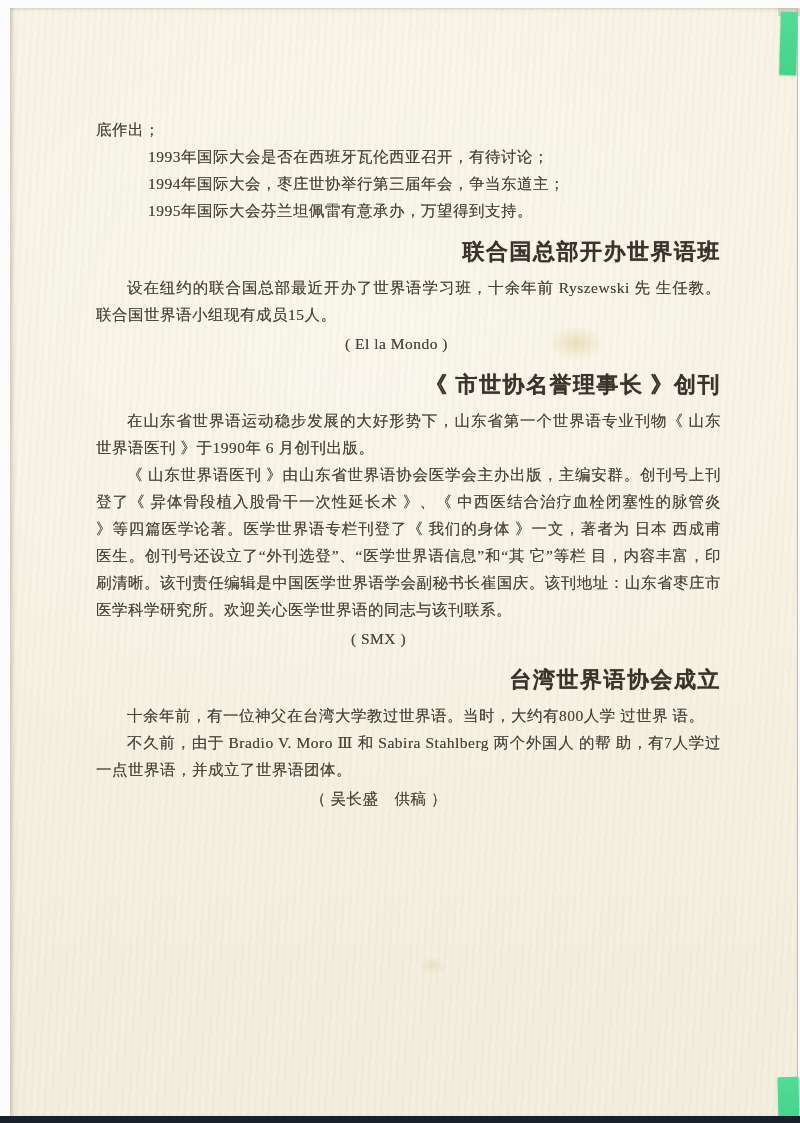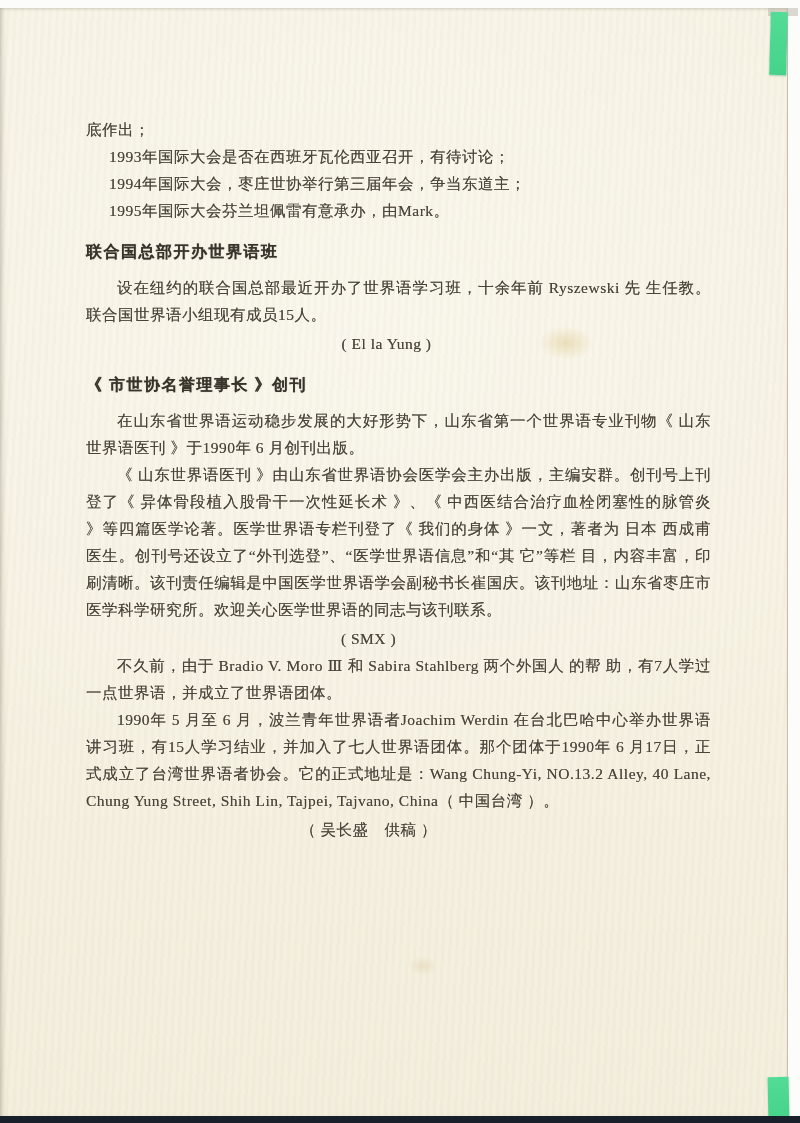--- a/index.html
+++ b/index.html
@@ -2,21 +2,21 @@
 <html><head>
 <meta charset="utf-8">
 <style>
   html,body{margin:0;padding:0;}
   body{
     width:800px;height:1123px;position:relative;overflow:hidden;
     background:#fcfcfa;
     font-family:"Liberation Serif","DejaVu Serif",serif;
   }
   .page{
-    position:absolute;left:0;top:8px;width:787px;height:1109px;
+    position:absolute;left:10px;top:8px;width:787px;height:1109px;
     background:
       radial-gradient(ellipse 900px 700px at 45% 30%, rgba(255,255,255,0.35), rgba(0,0,0,0) 70%),
       linear-gradient(180deg,#f7f3e4 0%,#f6f1e1 55%,#f3eedd 100%);
     border-right:1px solid #cbbcae;
     box-shadow:inset 4px 0 5px -2px rgba(120,110,92,0.35),
                inset 0 2px 3px -1px rgba(140,130,110,0.30);
   }
   .texture{
     position:absolute;inset:0;pointer-events:none;
     background:repeating-linear-gradient(93deg,rgba(190,180,150,0.05) 0 3px,rgba(255,255,255,0.04) 3px 7px);
@@ -29,29 +29,29 @@
   .content{
     position:absolute;left:0;top:0;width:787px;box-sizing:border-box;
     padding:108px 76px 0 86px;
     color:#4a443a;
     font-size:15.5px;line-height:27px;letter-spacing:0.5px;
     text-align:justify;
     text-shadow:0 0 0.6px rgba(74,68,58,0.65);
   }
   .para{margin:0;text-indent:2em;}
   .lead-line{margin:0;}
-  .cont-item{margin:0 0 0 23px;}
+  .cont-item{margin:0 0 0 52px;}
   .byline{margin:2px 0 0 0;text-indent:0;}
   .byline-right{padding-left:478px;}
   .byline-center{text-align:center;}
   .byline-center.shift-left{transform:translateX(-30px);}
   .byline-center.shift-left-sm{transform:translateX(-12px);}
   .sec-title{
-    margin:14px 0 9px 0;text-align:left;text-indent:0;
-    font-weight:bold;font-size:16px;letter-spacing:1.5px;
+    margin:14px 0 9px 0;text-align:right;text-indent:0;
+    font-weight:bold;font-size:22px;letter-spacing:1.5px;
     color:#38332b;text-shadow:0 0 0.7px rgba(56,51,43,0.8);
   }
   .green-tab{position:absolute;background:linear-gradient(180deg,#53dc96,#45d38a);}
   .green-tab-top{left:770px;top:4px;width:17px;height:63px;transform:rotate(1.5deg);
     box-shadow:0 1px 2px rgba(90,150,120,0.4);}
   .green-tab-bottom{left:768px;top:1069px;width:21px;height:42px;transform:rotate(-1deg);
     box-shadow:0 1px 2px rgba(90,150,120,0.4);}
   .bottom-strip{position:absolute;left:0;bottom:0;width:800px;height:7px;background:#17202b;}
   .top-smudge{position:absolute;left:768px;top:0;width:30px;height:8px;background:#b9b4a8;opacity:.5;}
 </style>
@@ -61,34 +61,35 @@
 <div class="page">
   <div class="texture"></div>
   <div class="stain stain-1"></div>
   <div class="stain stain-2"></div>
 
   <div class="content">
 
     <p class="lead-line">底作出；</p>
     <p class="cont-item">1993年国际大会是否在西班牙瓦伦西亚召开，有待讨论；</p>
     <p class="cont-item">1994年国际大会，枣庄世协举行第三届年会，争当东道主；</p>
-    <p class="cont-item">1995年国际大会芬兰坦佩雷有意承办，由Mark。</p>
+    <p class="cont-item">1995年国际大会芬兰坦佩雷有意承办，万望得到支持。</p>
 
     <h3 class="sec-title">联合国总部开办世界语班</h3>
     <p class="para">设在纽约的联合国总部最近开办了世界语学习班，十余年前 Ryszewski 先 生任教。联合国世界语小组现有成员15人。</p>
-    <p class="byline byline-center shift-left-sm">( El la Yung )</p>
+    <p class="byline byline-center shift-left-sm">( El la Mondo )</p>
 
     <h3 class="sec-title">《 市世协名誉理事长 》创刊</h3>
     <p class="para">在山东省世界语运动稳步发展的大好形势下，山东省第一个世界语专业刊物《 山东世界语医刊 》于1990年 6 月创刊出版。</p>
     <p class="para">《 山东世界语医刊 》由山东省世界语协会医学会主办出版，主编安群。创刊号上刊登了《 异体骨段植入股骨干一次性延长术 》、《 中西医结合治疗血栓闭塞性的脉管炎 》等四篇医学论著。医学世界语专栏刊登了《 我们的身体 》一文，著者为 日本 西成甫 医生。创刊号还设立了“外刊选登”、“医学世界语信息”和“其 它”等栏 目，内容丰富，印刷清晰。该刊责任编辑是中国医学世界语学会副秘书长崔国庆。该刊地址：山东省枣庄市医学科学研究所。欢迎关心医学世界语的同志与该刊联系。</p>
 
     <p class="byline byline-center shift-left">( SMX )</p>
 
+    <h3 class="sec-title">台湾世界语协会成立</h3>
+    <p class="para">十余年前，有一位神父在台湾大学教过世界语。当时，大约有800人学 过世界 语。</p>
     <p class="para">不久前，由于 Bradio V. Moro Ⅲ 和 Sabira Stahlberg 两个外国人 的帮 助，有7人学过一点世界语，并成立了世界语团体。</p>
-    <p class="para">1990年 5 月至 6 月，波兰青年世界语者Joachim Werdin 在台北巴哈中心举办世界语讲习班，有15人学习结业，并加入了七人世界语团体。那个团体于1990年 6 月17日，正式成立了台湾世界语者协会。它的正式地址是：Wang Chung-Yi, NO.13.2 Alley, 40 Lane, Chung Yung Street, Shih Lin, Tajpei, Tajvano, China（ 中国台湾 ）。</p>
     <p class="byline byline-center shift-left">（ 吴长盛　供稿 ）</p>
 
   </div>
 
   <div class="top-smudge"></div>
   <div class="green-tab green-tab-top"></div>
   <div class="green-tab green-tab-bottom"></div>
 </div>
 
 <div class="bottom-strip"></div>

